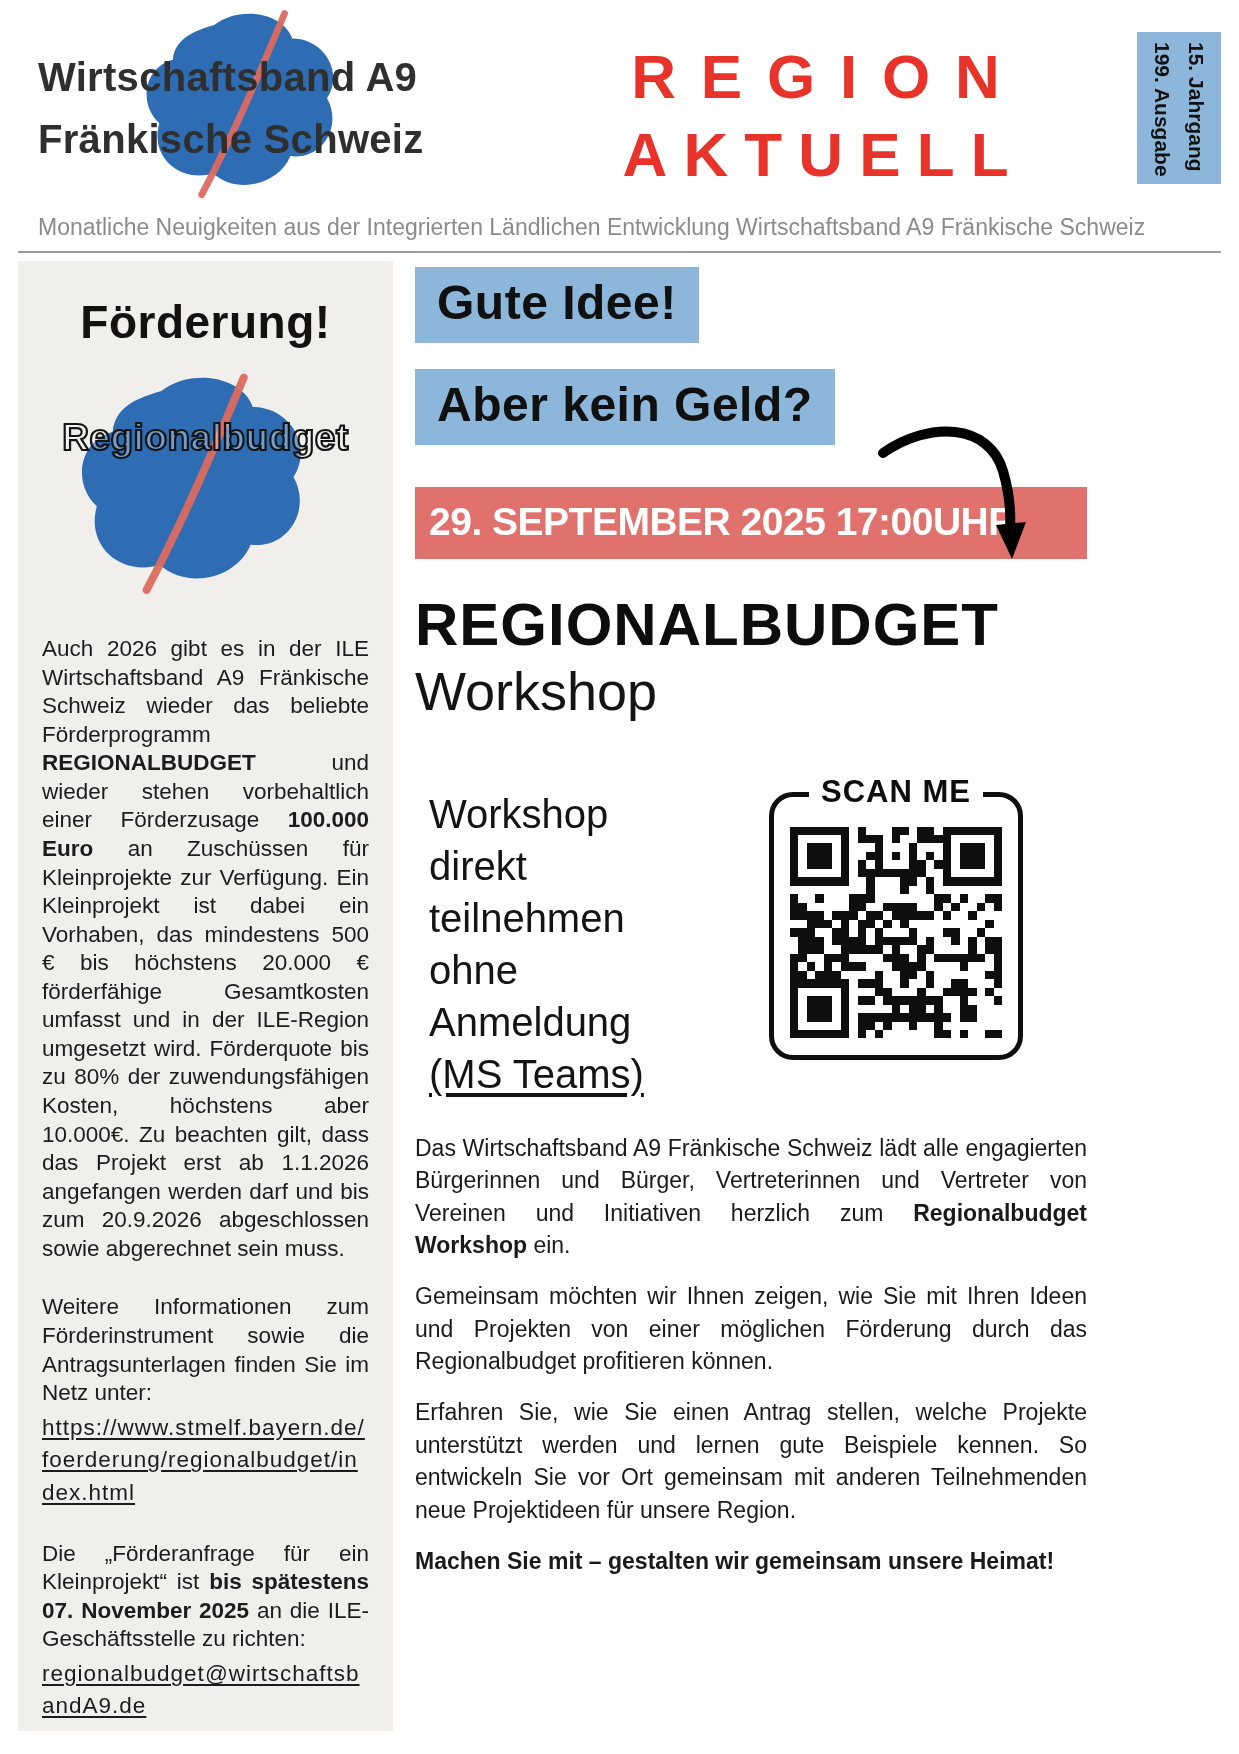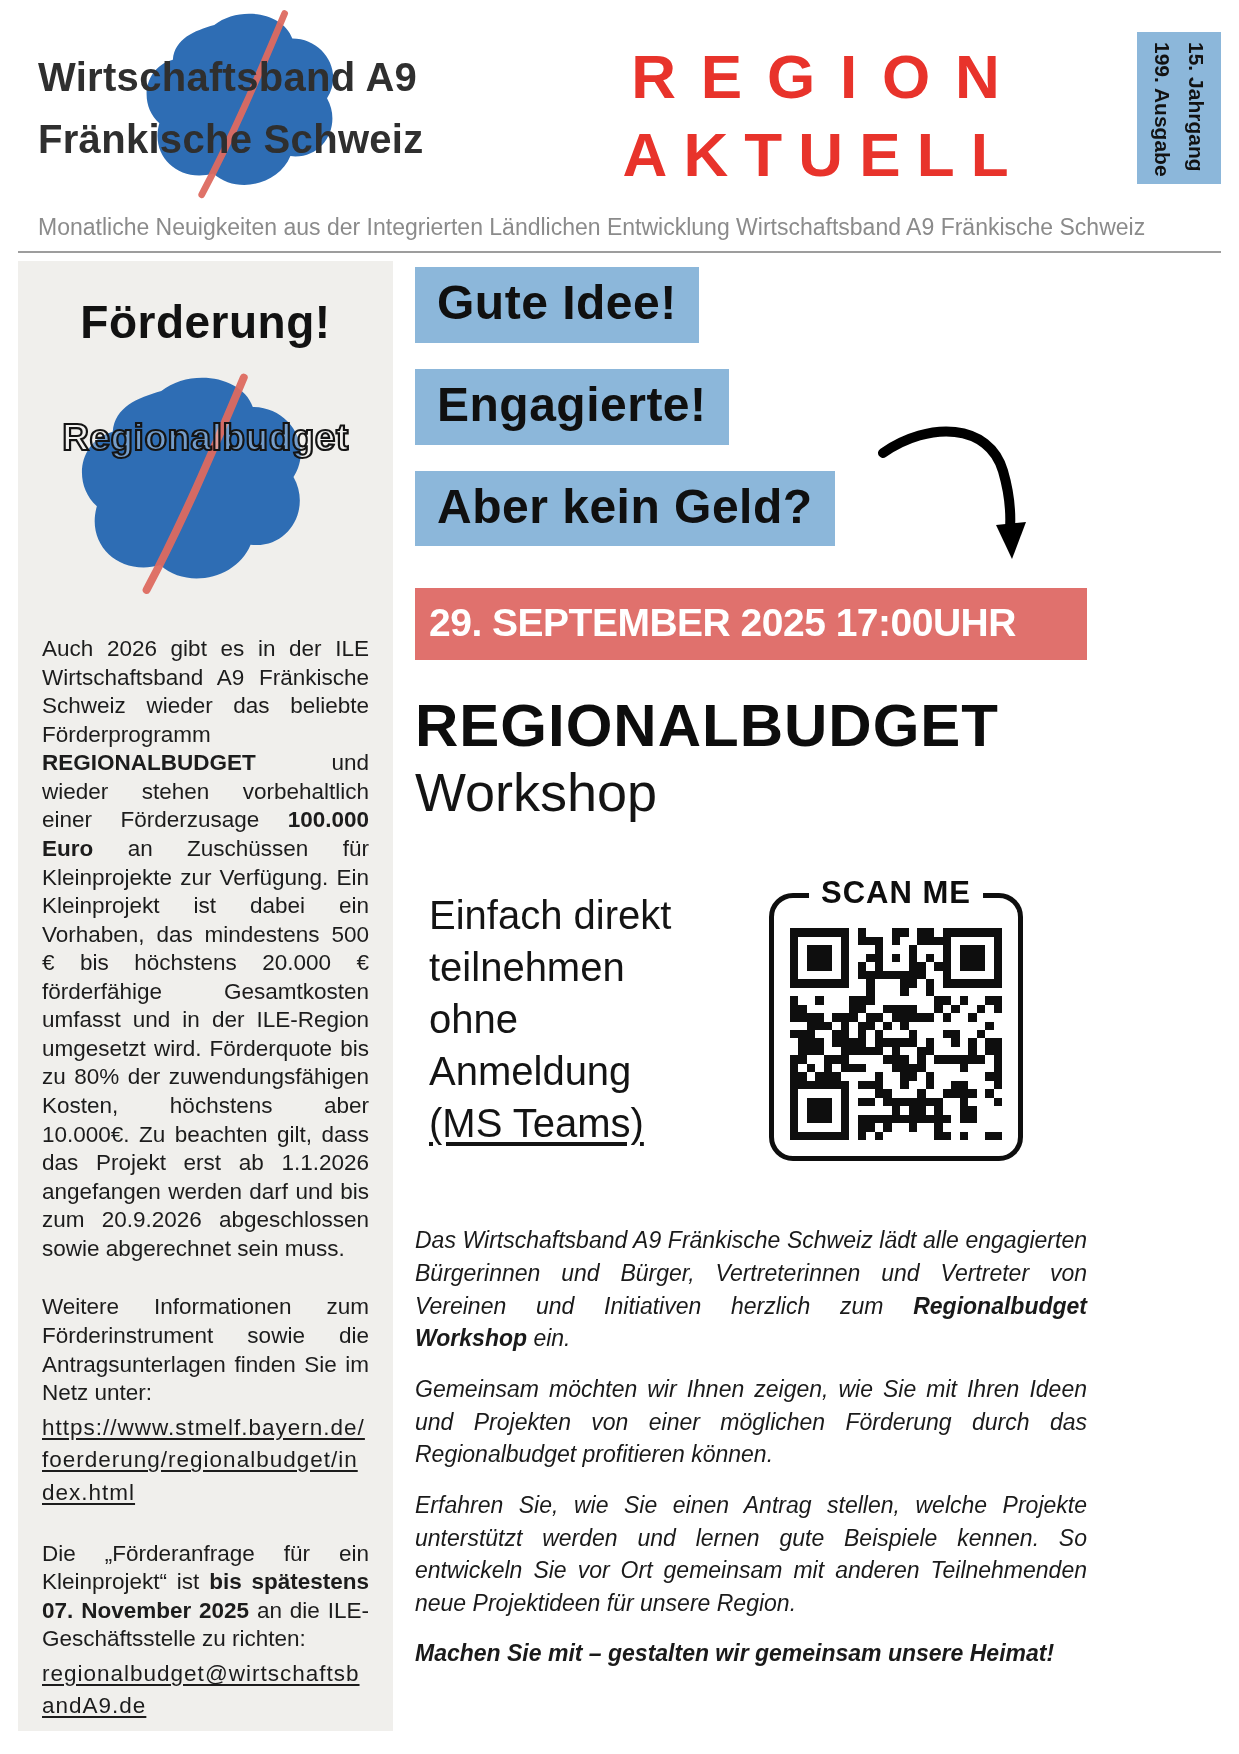--- a/index.html
+++ b/index.html
@@ -57,21 +57,21 @@
   .info-row { display: flex; gap: 84px; margin-top: 66px; padding-left: 14px; }
   .participate { width: 256px; font-size: 40px; line-height: 1.30; color: #141414; }
   .participate .teams { text-decoration: underline; text-underline-offset: 5px; }
 
   .qr-frame { position: relative; flex: none; border: 5px solid #0e0e0e; border-radius: 24px; padding: 30px 16px 16px; margin-top: 4px; align-self: flex-start; }
   .qr-label { position: absolute; top: -23px; left: 50%; transform: translateX(-50%); background: #ffffff; padding: 0 12px;
               font-size: 31px; font-weight: 800; letter-spacing: 1px; color: #0e0e0e; white-space: nowrap; }
   #qr { width: 212px; height: 212px; display: grid; grid-template-rows: repeat(25,1fr); grid-template-columns: repeat(25,1fr); background: #fff; }
   #qr i { background: #0e0e0e; display: block; }
 
-  .body-text { margin-top: 63px; font-style: italic; }
+  .body-text { margin-top: 32px; }
   .body-text p { margin: 0 0 18px; font-size: 23px; line-height: 1.42; color: #1a1a1a; text-align: justify; hyphens: auto; }
   .body-text b { font-weight: 700; }
   .body-text .cta { font-weight: 700; text-align: left; }
   .body-text .more { text-align: left; margin-bottom: 0; }
   .plain-link { color: #1a1a1a; text-decoration: none; }
 </style>
 </head>
 <body>
 
 <div class="page">
@@ -124,36 +124,35 @@
 
       <p class="body-p"><span>Die „Förderanfrage für ein Kleinprojekt“ ist </span><b>bis spätestens 07. November 2025</b><span> an die ILE-Geschäftsstelle zu richten:</span><br>
         <a class="doc-link" href="#">regionalbudget@wirtschaftsbandA9.de</a>
       </p>
     </aside>
 
     <section class="right">
 
       <div class="badges">
         <div class="badge">Gute Idee!</div>
-        <div class="badge">Engagierte!</div>
         <div class="badge">Aber kein Geld?</div>
         <svg class="arrow" viewBox="0 0 150 140" aria-hidden="true">
           <path d="M6 34 C52 2 112 4 126 52 C133 76 134 94 133 110" fill="none" stroke="#000" stroke-width="10" stroke-linecap="round"></path>
           <polygon points="119,106 149,103 135,140" fill="#000"></polygon>
         </svg>
       </div>
 
       <div class="banner">29. SEPTEMBER 2025 17:00UHR</div>
 
       <h2 class="rb-title">REGIONALBUDGET</h2>
       <div class="rb-sub">Workshop</div>
 
       <div class="info-row">
         <div class="participate">
-          <div>Einfach direkt</div>
+          <div>Workshop direkt</div>
           <div>teilnehmen</div>
           <div>ohne</div>
           <div>Anmeldung</div>
           <div class="teams">(MS Teams)</div>
         </div>
 
         <div class="qr-frame">
           <div class="qr-label">SCAN ME</div>
           <div id="qr">
               <i style="grid-area:1/1"></i>

